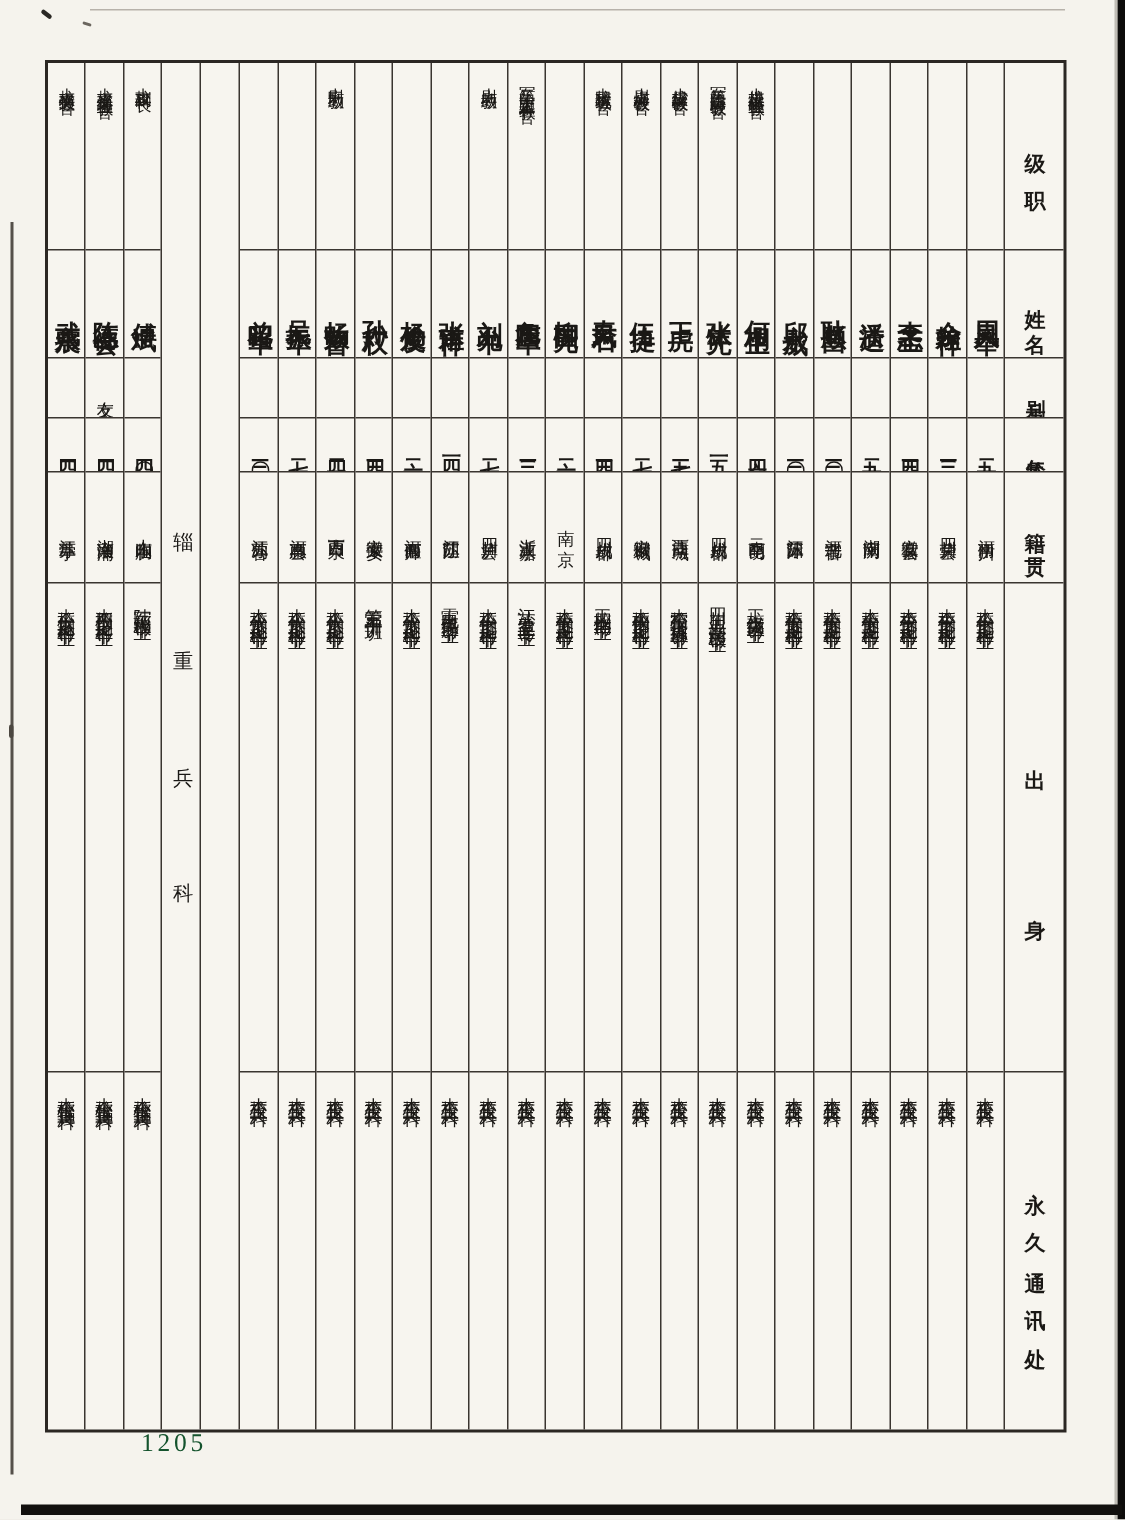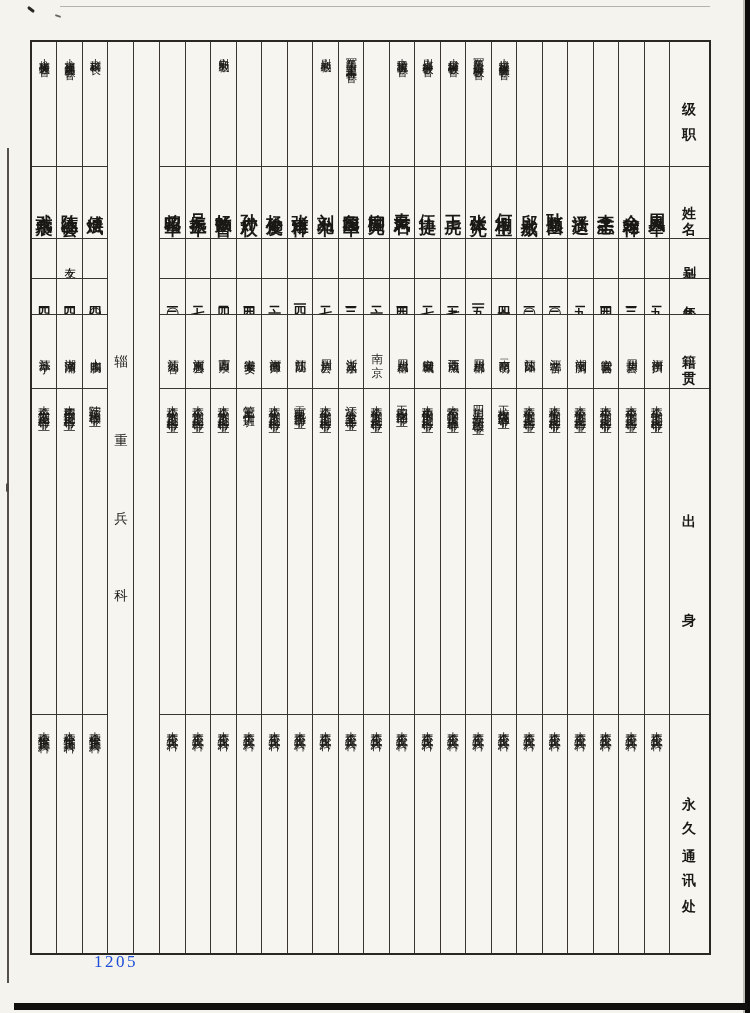--- a/index.html
+++ b/index.html
@@ -46,21 +46,21 @@
   .col.header .r-place .vtext   { letter-spacing: 16px; margin-bottom: -16px; }
   .col.header .r-origin  { justify-content: center; padding: 0; }
   .col.header .r-origin .vtext  { letter-spacing: 100px; margin-bottom: -100px; }
   .col.header .r-contact { justify-content: center; padding: 0; }
   .col.header .r-contact .vtext { letter-spacing: 26px; margin-bottom: -26px; }
 
   .col.divider .label { justify-content: flex-start; padding-top: 302px; }
   .col.divider .vtext { font-size: 13.5px; letter-spacing: 78px; }
 
   .pagenum { position: absolute; left: 94px; top: 952px; font-family: "Liberation Serif", serif;
-             font-size: 17px; letter-spacing: 2.5px; color: #1d4ed8; }
+             font-size: 17px; letter-spacing: 2.5px; color: #14532d; }
 
   .edge-right  { position: absolute; right: 0; top: 0; width: 5px; height: 100%; background: #0d0c0b; }
   .edge-right2 { position: absolute; right: 5px; top: 0; width: 2px; height: 100%; background: #8a857e; opacity:.5; }
   .edge-bottom { position: absolute; left: 14px; top: 1003px; width: 734px; height: 7px; background: #12100e; }
   .edge-left   { position: absolute; left: 7px; top: 148px; width: 2px; height: 835px; background: #55504a; }
   .edge-top    { position: absolute; left: 60px; top: 6px; width: 650px; height: 1px; background: #b7b2aa; }
   .mark1 { position: absolute; left: 27px; top: 8px;  width: 8px; height: 3px; background: #2a2824; transform: rotate(38deg); border-radius: 2px; }
   .mark2 { position: absolute; left: 55px; top: 15px; width: 6px; height: 2px; background: #6b665f; transform: rotate(18deg); border-radius: 2px; }
   .mark3 { position: absolute; left: 6px;  top: 483px; width: 3px; height: 9px; background: #4c4741; border-radius: 2px; }
 </style>

